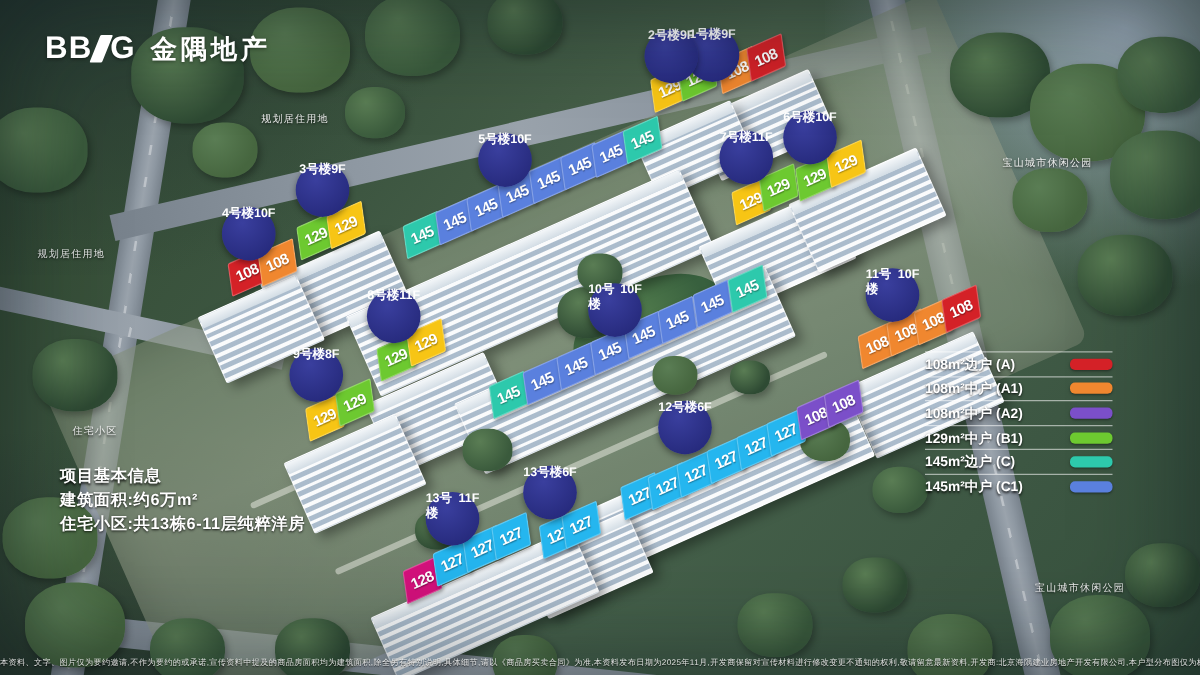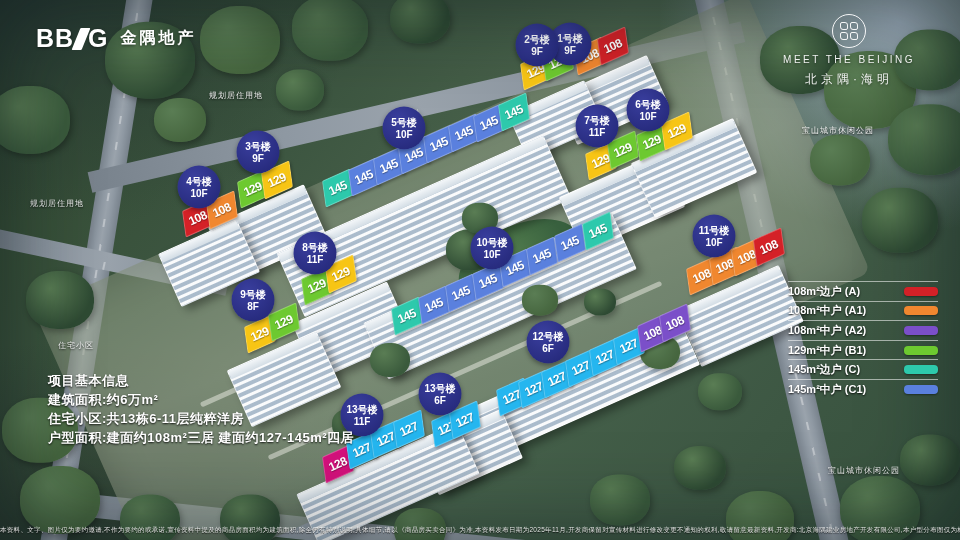--- a/index.html
+++ b/index.html
@@ -40,49 +40,49 @@
           transform:translate(-50%,-50%) rotate(-24deg) skewX(-16deg);
           display:flex; align-items:center; justify-content:center;
           border:1px solid rgba(255,255,255,.25); border-radius:2px;
           box-shadow:1px 2px 3px rgba(0,0,0,.3); }
   .unit span { transform:skewX(16deg); color:#fff; font-size:12px; font-weight:bold;
                text-shadow:0 1px 1px rgba(0,0,0,.35); letter-spacing:-.5px; }
 
   
   .badge { position:absolute; z-index:7; width:43px; height:43px; transform:translate(-50%,-50%);
            border-radius:50%; background:radial-gradient(circle at 38% 30%,#3a3f9e,#272b7e 75%);
-           display:flex; flex-direction:column; align-items:center; justify-content:center;
+           display:flex; justify-content:center;
            color:#fff; box-shadow:0 2px 5px rgba(0,0,0,.4); }
   .badge .bname { font-size:10px; font-weight:bold; line-height:12px; }
   .badge .bfloor { font-size:10px; font-weight:bold; line-height:11px; }
 
   
   .map-label { position:absolute; z-index:7; transform:translate(-50%,-50%);
                color:rgba(255,255,255,.92); font-size:8px; letter-spacing:1px;
                text-shadow:0 1px 2px rgba(0,0,0,.8); white-space:nowrap; }
 
   
   .brand-left { position:absolute; left:36px; top:24px; z-index:10; display:flex; align-items:center; gap:12px;
                 color:#fff; text-shadow:0 1px 3px rgba(0,0,0,.5); }
   .bbmg { display:flex; align-items:center; font-size:25px; font-weight:bold; letter-spacing:1px; }
   .bbmg-slash { display:inline-block; width:10px; height:22px; margin:0 2px;
                 background:#fff; transform:skewX(-22deg); border-radius:1px; }
-  .brand-left .cn { font-size:16px; font-weight:bold; letter-spacing:3px; }
+  .brand-left .cn { font-size:21px; font-weight:bold; letter-spacing:3px; }
   .brand-right { position:absolute; right:26px; top:14px; z-index:10; width:170px;
                  display:flex; flex-direction:column; align-items:center; gap:6px;
                  color:rgba(255,255,255,.92); text-shadow:0 1px 3px rgba(0,0,0,.45); }
   .emblem { width:34px; height:34px; border:1.5px solid rgba(255,255,255,.92); border-radius:50%;
             display:grid; place-items:center; }
   .emblem .dots { display:grid; grid-template-columns:8px 8px; grid-template-rows:8px 8px; gap:2px; }
   .emblem .dots i { border:1.5px solid rgba(255,255,255,.92); border-radius:2px 3px 2px 3px; }
   .brand-right .en { font-size:10px; letter-spacing:2.5px; white-space:nowrap; }
   .brand-right .cn { font-size:12px; letter-spacing:4px; white-space:nowrap; }
 
   
-  .legend { position:absolute; left:788px; top:281px; width:150px; z-index:10; }
+  .legend { position:absolute; left:740px; top:281px; width:150px; z-index:10; }
   .legend-row { display:flex; align-items:center; justify-content:space-between;
                 height:19.6px; border-top:1px solid rgba(255,255,255,.55); }
   .legend-row .lt { color:#fff; font-size:11px; font-weight:bold;
                     text-shadow:0 1px 2px rgba(0,0,0,.85); white-space:nowrap; }
   .legend-row .sw { width:34px; height:9px; border-radius:4px; box-shadow:0 1px 2px rgba(0,0,0,.4); }
 
   
   .info { position:absolute; left:48px; top:371px; z-index:10; }
   .info div { color:#fff; font-size:13px; font-weight:bold; line-height:19px;
               text-shadow:0 1px 2px rgba(0,0,0,.85); white-space:nowrap; letter-spacing:.5px; }
@@ -382,32 +382,20 @@
 
   <div class="brand-left">
     <span class="bbmg">
       <span>BB</span>
         <span class="bbmg-slash"></span>
         <span>G</span>
     </span>
     <span class="cn">金隅地产</span>
   </div>
 
-  <div class="brand-right">
-    <span class="emblem">
-        <span class="dots">
-          <i></i>
-          <i></i>
-          <i></i>
-          <i></i>
-        </span>
-      </span>
-    <span class="en">MEET THE BEIJING</span>
-    <span class="cn">北京隅·海明</span>
-  </div>
 
   <div class="legend" id="legend">
       <div class="legend-row">
         <span class="lt">108m²边户 (A)</span>
         <span class="sw" style="background: rgb(212, 33, 39);"></span>
       </div>
       <div class="legend-row">
         <span class="lt">108m²中户 (A1)</span>
         <span class="sw" style="background: rgb(240, 135, 47);"></span>
       </div>
@@ -426,19 +414,18 @@
       <div class="legend-row">
         <span class="lt">145m²中户 (C1)</span>
         <span class="sw" style="background: rgb(90, 128, 222);"></span>
       </div>
     </div>
 
   <div class="info" id="info">
       <div class="info-line">项目基本信息</div>
       <div class="info-line">建筑面积:约6万m²</div>
       <div class="info-line">住宅小区:共13栋6-11层纯粹洋房</div>
-      <div class="info-line">户型面积:建面约108m²三居  建面约127-145m²四居</div>
     </div>
 
   <div class="disclaimer">本资料、文字、图片仅为要约邀请,不作为要约的或承诺,宣传资料中提及的商品房面积均为建筑面积,除全另有特别说明,具体细节,请以《商品房买卖合同》为准,本资料发布日期为2025年11月,开发商保留对宣传材料进行修改变更不通知的权利,敬请留意最新资料,开发商:北京海隅建业房地产开发有限公司,本户型分布图仅为标准层户型示意。</div>
 
   <div class="vignette"></div>
 </div>
 
 </body></html>

